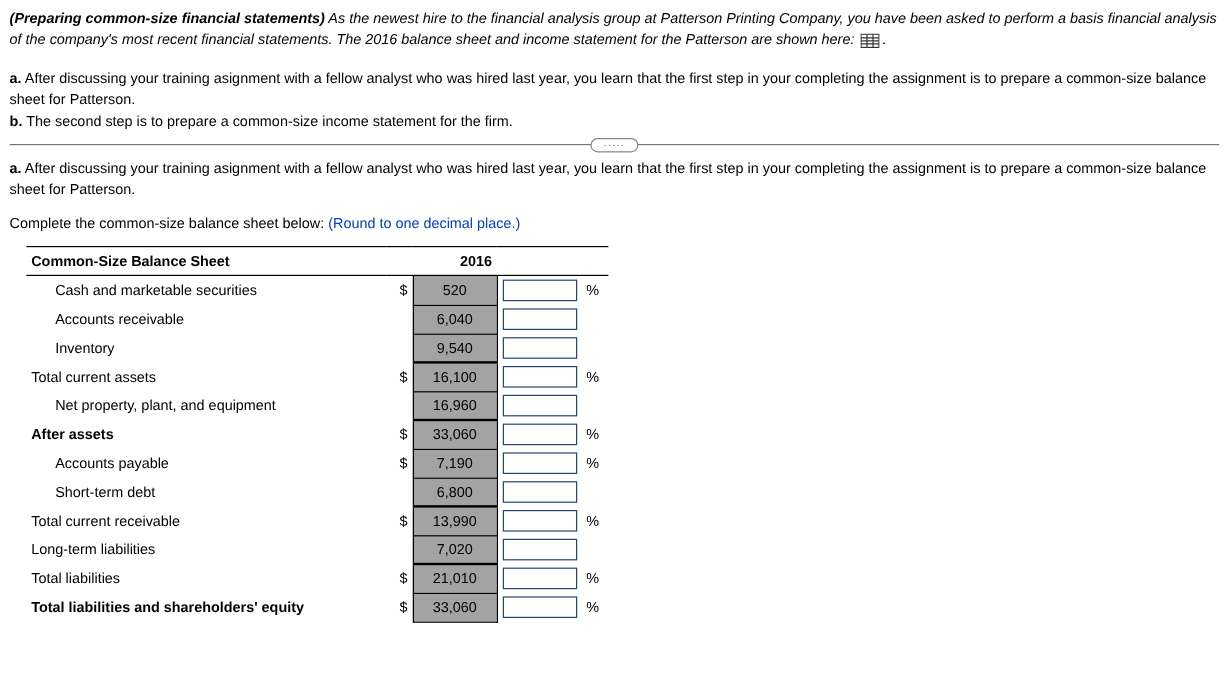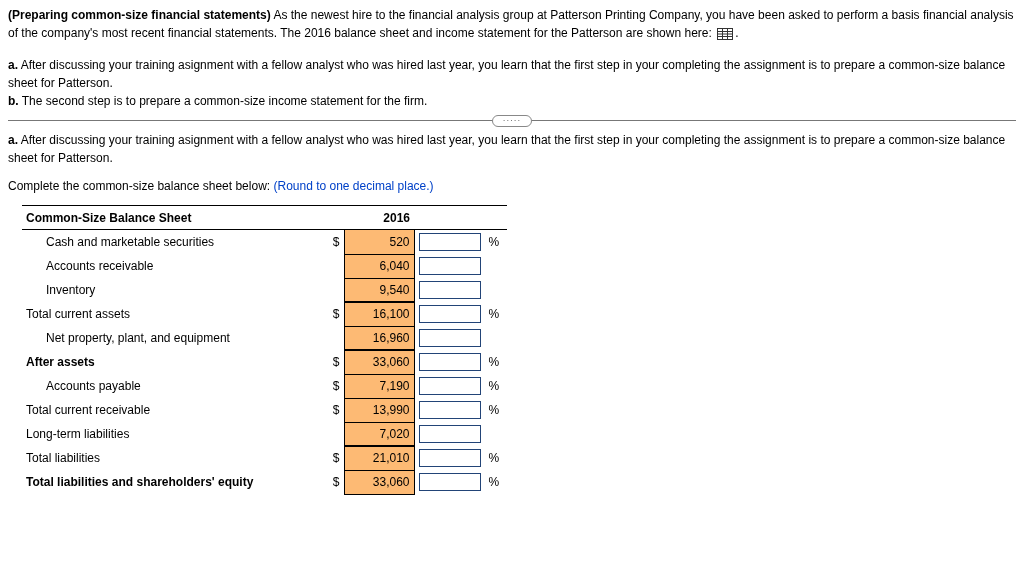--- a/index.html
+++ b/index.html
@@ -4,21 +4,21 @@
   <style>
     * { margin: 0; padding: 0; box-sizing: border-box; }
     body {
       font-family: Arial, Helvetica, sans-serif;
       font-size: 12px;
       color: #000;
       background: #fff;
       padding: 6px 8px;
       width: 1024px;
     }
-    .intro { line-height: 1.5; }
+    .intro { line-height: 1.5; font-style: italic; }
     .intro b { font-weight: bold; }
     .data-icon {
       display: inline-block;
       vertical-align: middle;
       margin: 0 2px;
     }
     .data-icon svg { display: block; }
     .section-list { margin-top: 14px; line-height: 1.5; }
     .hr-top { border: none; border-top: 1px solid #777; margin-top: 10px; }
     .collapse-notch {
@@ -62,23 +62,23 @@
       font-weight: bold;
       text-align: right;
     }
     .lbl { width: 300px; }
     .lbl.ind { padding-left: 24px; }
     .lbl.bold { font-weight: bold; }
     .dollar { width: 22px; text-align: right; }
     .val {
       width: 70px;
       border: 1px solid #000;
-      text-align: right;
+      text-align: center;
       padding-right: 6px;
-      background: #fdba74;
+      background: #a3a3a3;
     }
     .val.bline { border-bottom: 2px solid #000; }
     .input-cell { width: 70px; }
     .input-cell input {
       width: 62px;
       height: 18px;
       border: 1px solid #247; 
       background: #fff;
     }
     .pct { width: 22px; text-align: left; padding-left: 6px; }
@@ -172,20 +172,27 @@
           <td class="pct">%</td>
         </tr>
         <tr>
           <td class="lbl ind">Accounts payable</td>
           <td class="dollar">$</td>
           <td class="val">7,190</td>
           <td class="input-cell"><input type="text" style=""></td>
           <td class="pct">%</td>
         </tr>
         <tr>
+          <td class="lbl ind">Short-term debt</td>
+          <td class="dollar"></td>
+          <td class="val bline">6,800</td>
+          <td class="input-cell"><input type="text" style=""></td>
+          <td class="pct"></td>
+        </tr>
+        <tr>
           <td class="lbl">Total current receivable</td>
           <td class="dollar">$</td>
           <td class="val">13,990</td>
           <td class="input-cell"><input type="text" style=""></td>
           <td class="pct">%</td>
         </tr>
         <tr>
           <td class="lbl">Long-term liabilities</td>
           <td class="dollar"></td>
           <td class="val bline">7,020</td>

